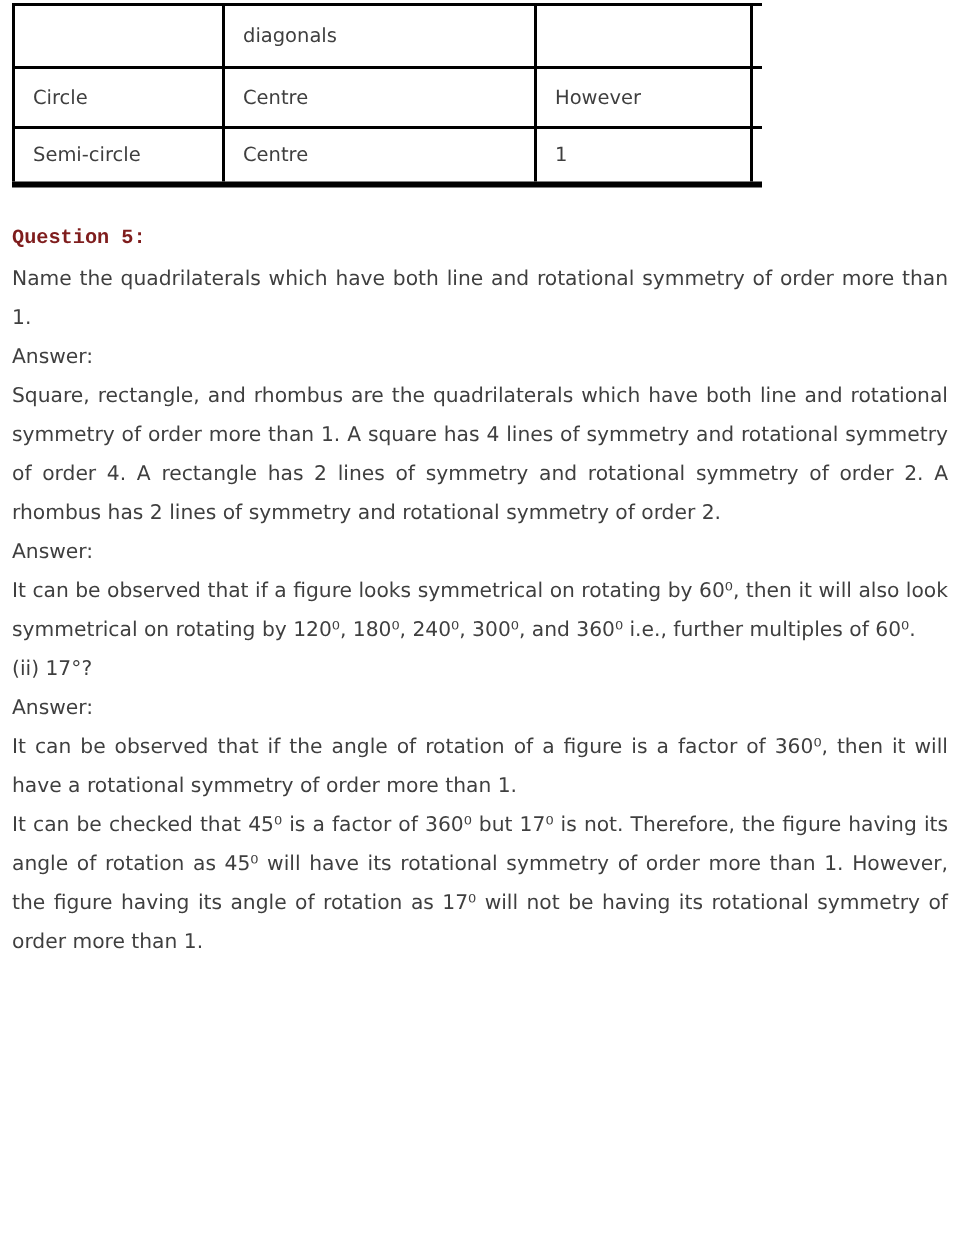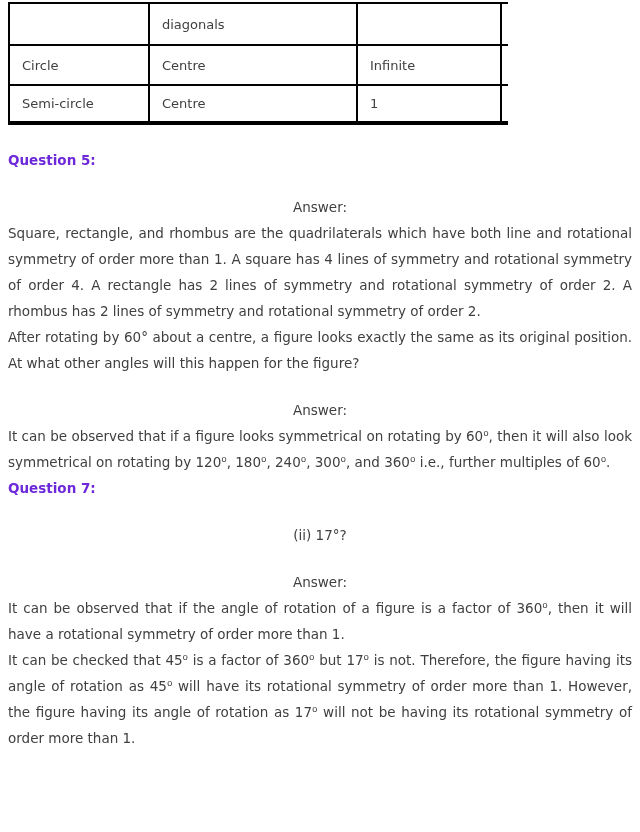--- a/index.html
+++ b/index.html
@@ -45,28 +45,29 @@
     position: absolute;
     top: 147px;
     left: 8px;
     width: 624px;
     font-size: 13.5px;
     line-height: 26px;
     color: #3f3f3f;
   }
   .q-heading {
     font-weight: bold;
-    color: #6d28d9;
+    color: #7f1d1d;
     margin: 0;
+    font-family: Liberation Mono, monospace;
   }
   .para {
     margin: 0;
     text-align: justify;
   }
-  .para.no-justify { text-align: center; margin-top: 21px; }
+  .para.no-justify { text-align: left; }
 </style>
 </head>
 <body>
 
 <div class="table-clip">
   <table class="sym-table">
     <colgroup>
       <col style="width:140px">
         <col style="width:208px">
         <col style="width:144px">
@@ -75,48 +76,47 @@
     <tbody>
         <tr class="row-0">
       <td></td>
       <td>diagonals</td>
       <td></td>
       <td></td>
     </tr>
     <tr class="row-1">
       <td>Circle</td>
       <td>Centre</td>
-      <td>Infinite</td>
+      <td>However</td>
       <td>Any angle</td>
     </tr>
     <tr class="row-2">
       <td>Semi-circle</td>
       <td>Centre</td>
       <td>1</td>
       <td>360⁰</td>
     </tr>
   </tbody>
     </table>
 </div>
 
 <div class="content">
 
   <div>
     <p class="q-heading">Question 5:</p>
+    <p class="para">Name the quadrilaterals which have both line and rotational symmetry of order more than 1.</p>
     <p class="para no-justify">Answer:</p>
     <p class="para">Square, rectangle, and rhombus are the quadrilaterals which have both line and rotational symmetry of order more than 1. A square has 4 lines of symmetry and rotational symmetry of order 4. A rectangle has 2 lines of symmetry and rotational symmetry of order 2. A rhombus has 2 lines of symmetry and rotational symmetry of order 2.</p>
   </div>
 
   <div>
-    <p class="para">After rotating by 60° about a centre, a figure looks exactly the same as its original position. At what other angles will this happen for the figure?</p>
     <p class="para no-justify">Answer:</p>
     <p class="para">It can be observed that if a figure looks symmetrical on rotating by 60⁰, then it will also look symmetrical on rotating by 120⁰, 180⁰, 240⁰, 300⁰, and 360⁰ i.e., further multiples of 60⁰.</p>
   </div>
 
   <div>
-    <p class="q-heading">Question 7:</p>
     <p class="para no-justify">(ii) 17°?</p>
     <p class="para no-justify">Answer:</p>
     <p class="para">It can be observed that if the angle of rotation of a figure is a factor of 360⁰, then it will have a rotational symmetry of order more than 1.</p>
     <p class="para">It can be checked that 45⁰ is a factor of 360⁰ but 17⁰ is not. Therefore, the figure having its angle of rotation as 45⁰ will have its rotational symmetry of order more than 1. However, the figure having its angle of rotation as 17⁰ will not be having its rotational symmetry of order more than 1.</p>
   </div>
 
 </div>
 
 </body></html>

